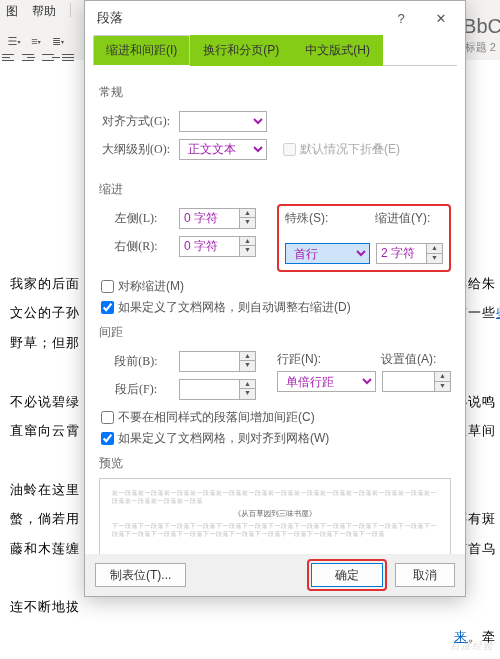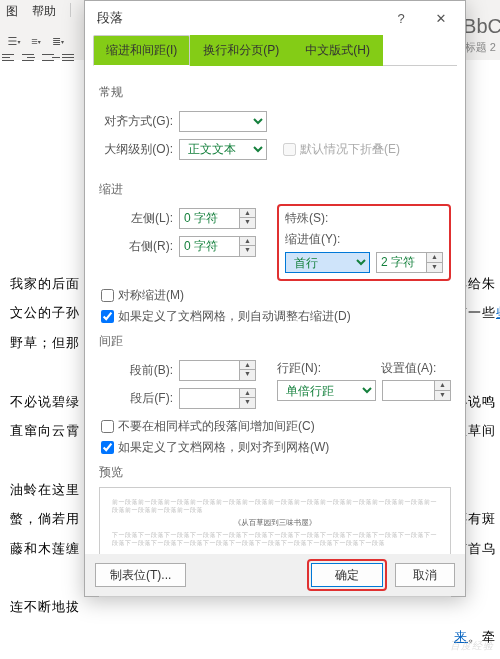--- a/index.html
+++ b/index.html
@@ -30,22 +30,22 @@
   .dlg-title .wbtn{ width:40px; height:30px; display:flex; align-items:center; justify-content:center; font-size:13px; color:#555;}
   
   .tabs { display:flex; padding:0 8px; gap:0; position:relative;}
   .tabs::after{content:""; position:absolute; left:8px; right:8px; bottom:0; height:1px; background:#ccc;}
   .tab { padding:6px 12px; font-size:12px; border:1px solid transparent; position:relative; z-index:1; background:#84cc16;}
   .tab.active{ border:1px solid #ccc; border-bottom:1px solid #fff; border-radius:2px 2px 0 0;}
   
   .body { padding:8px 14px 0 14px; font-size:12px; color:#555;}
   .section-title { font-size:12px; color:#666; margin:10px 0 6px 0;}
   .row { display:flex; align-items:center; min-height:28px; gap:6px;}
-  .lbl { width:74px; text-align:right; white-space:nowrap;}
-  select, input[type=text]{ font-size:12px; padding:1px 4px; border:1px solid #adadad; background:#fff; height:21px; color:#15803d;}
+  .lbl { width:74px; text-align:center; white-space:nowrap;font-family:Liberation Serif, serif;}
+  select, input[type=text]{ font-size:12px; padding:1px 4px; border:1px solid #adadad; background:#fff; height:21px; color:#a21caf;}
   .spin { display:inline-flex;}
   .spin input{ width:60px; border-right:none;}
   .spin .btns{display:flex; flex-direction:column; border:1px solid #adadad;}
   .spin .btns div{width:15px; height:9.5px; font-size:7px; line-height:8px; text-align:center; background:#f0f0f0; color:#555;}
   .spin .btns div:first-child{border-bottom:1px solid #adadad;}
   .chk { display:flex; align-items:center; gap:4px; padding-left:2px;}
   .chk input{margin:0;}
   
   .hl-red{ border:2px solid #e03030; border-radius:4px; padding:4px 6px 6px 6px; position:relative;}
   
@@ -183,21 +183,21 @@
           <div class="spin">
             <input type="text" value="0 字符" style="">
             <div class="btns">
                 <div>▲</div>
                 <div>▼</div>
               </div>
           </div>
         </div>
       </div>
       <div class="hl-red" style="flex:1;">
-        <div style="display:flex; gap:4px; margin-bottom:4px;flex-direction:column;">
+        <div style="display:flex; gap:15px; margin-bottom:16px;">
           <span style="flex:1">特殊(S):</span>
           <span style="width:68px;text-align:left">缩进值(Y):</span>
         </div>
         <div style="display:flex; gap:6px;">
           <select style="flex:1; background:#cfe4fa; border-color:#0078d7;"><option>首行</option></select>
           <div class="spin">
             <input type="text" style="width: 50px;" value="2 字符">
             <div class="btns">
                 <div>▲</div>
                 <div>▼</div>

